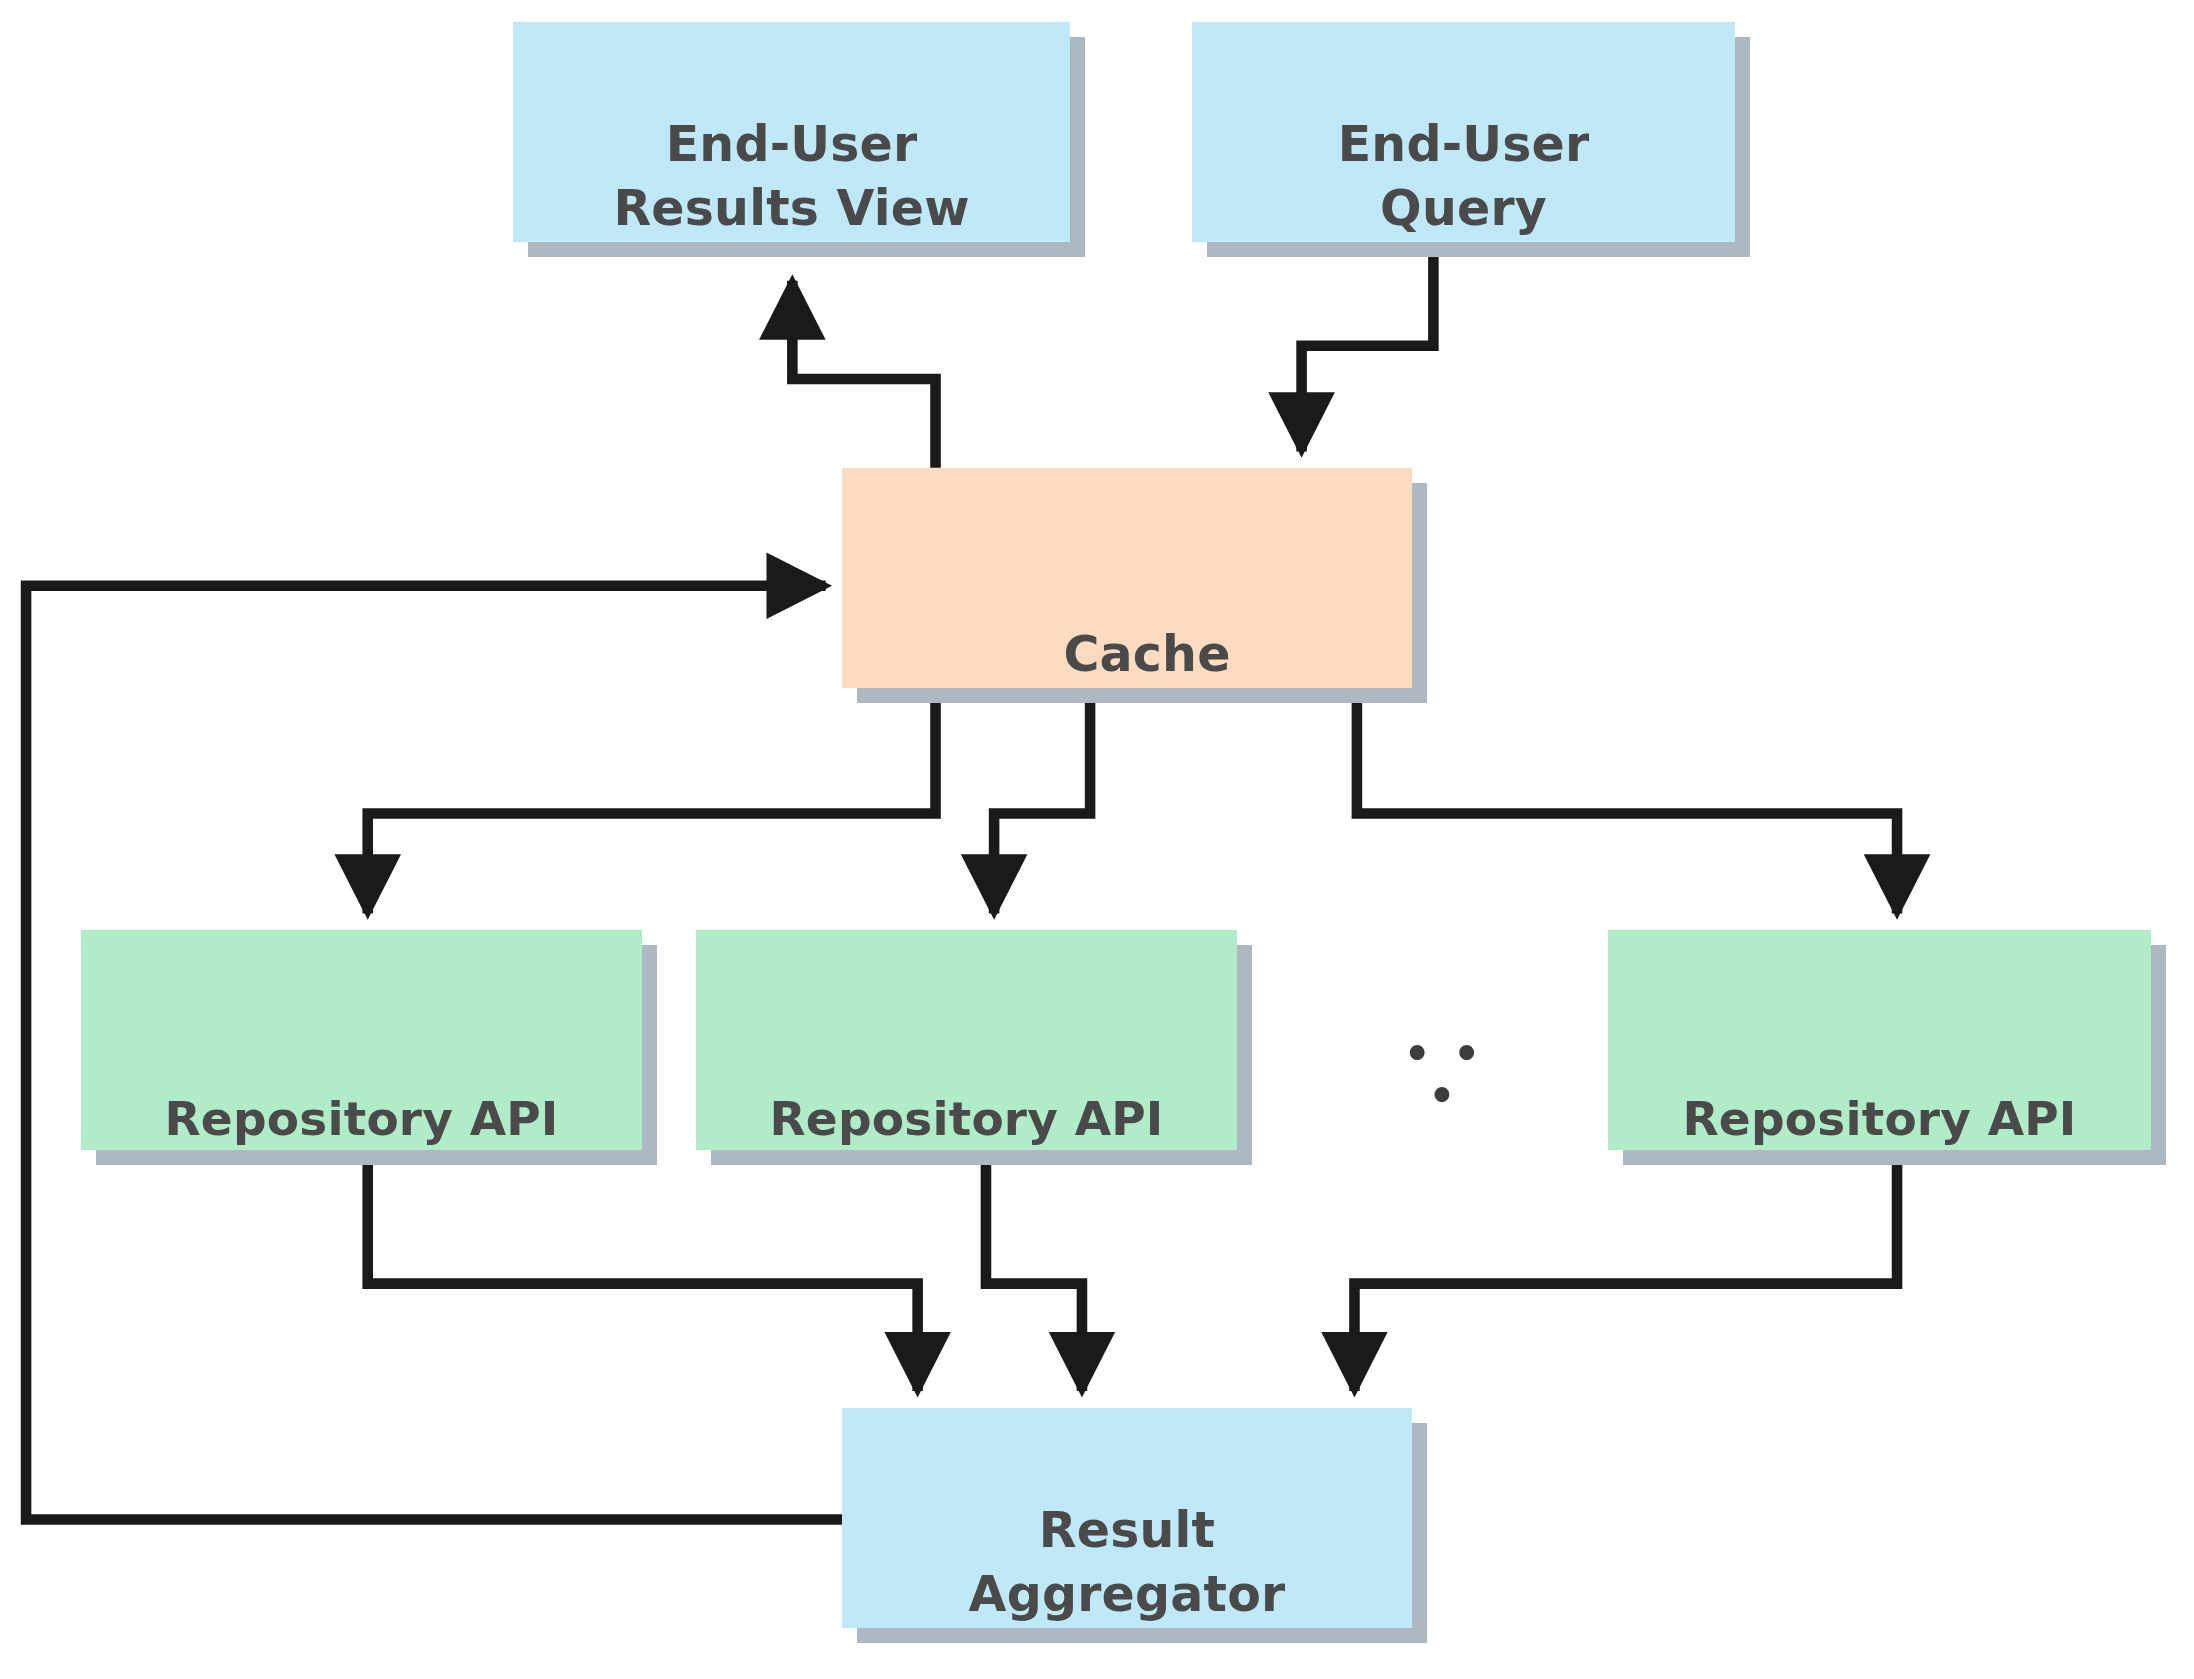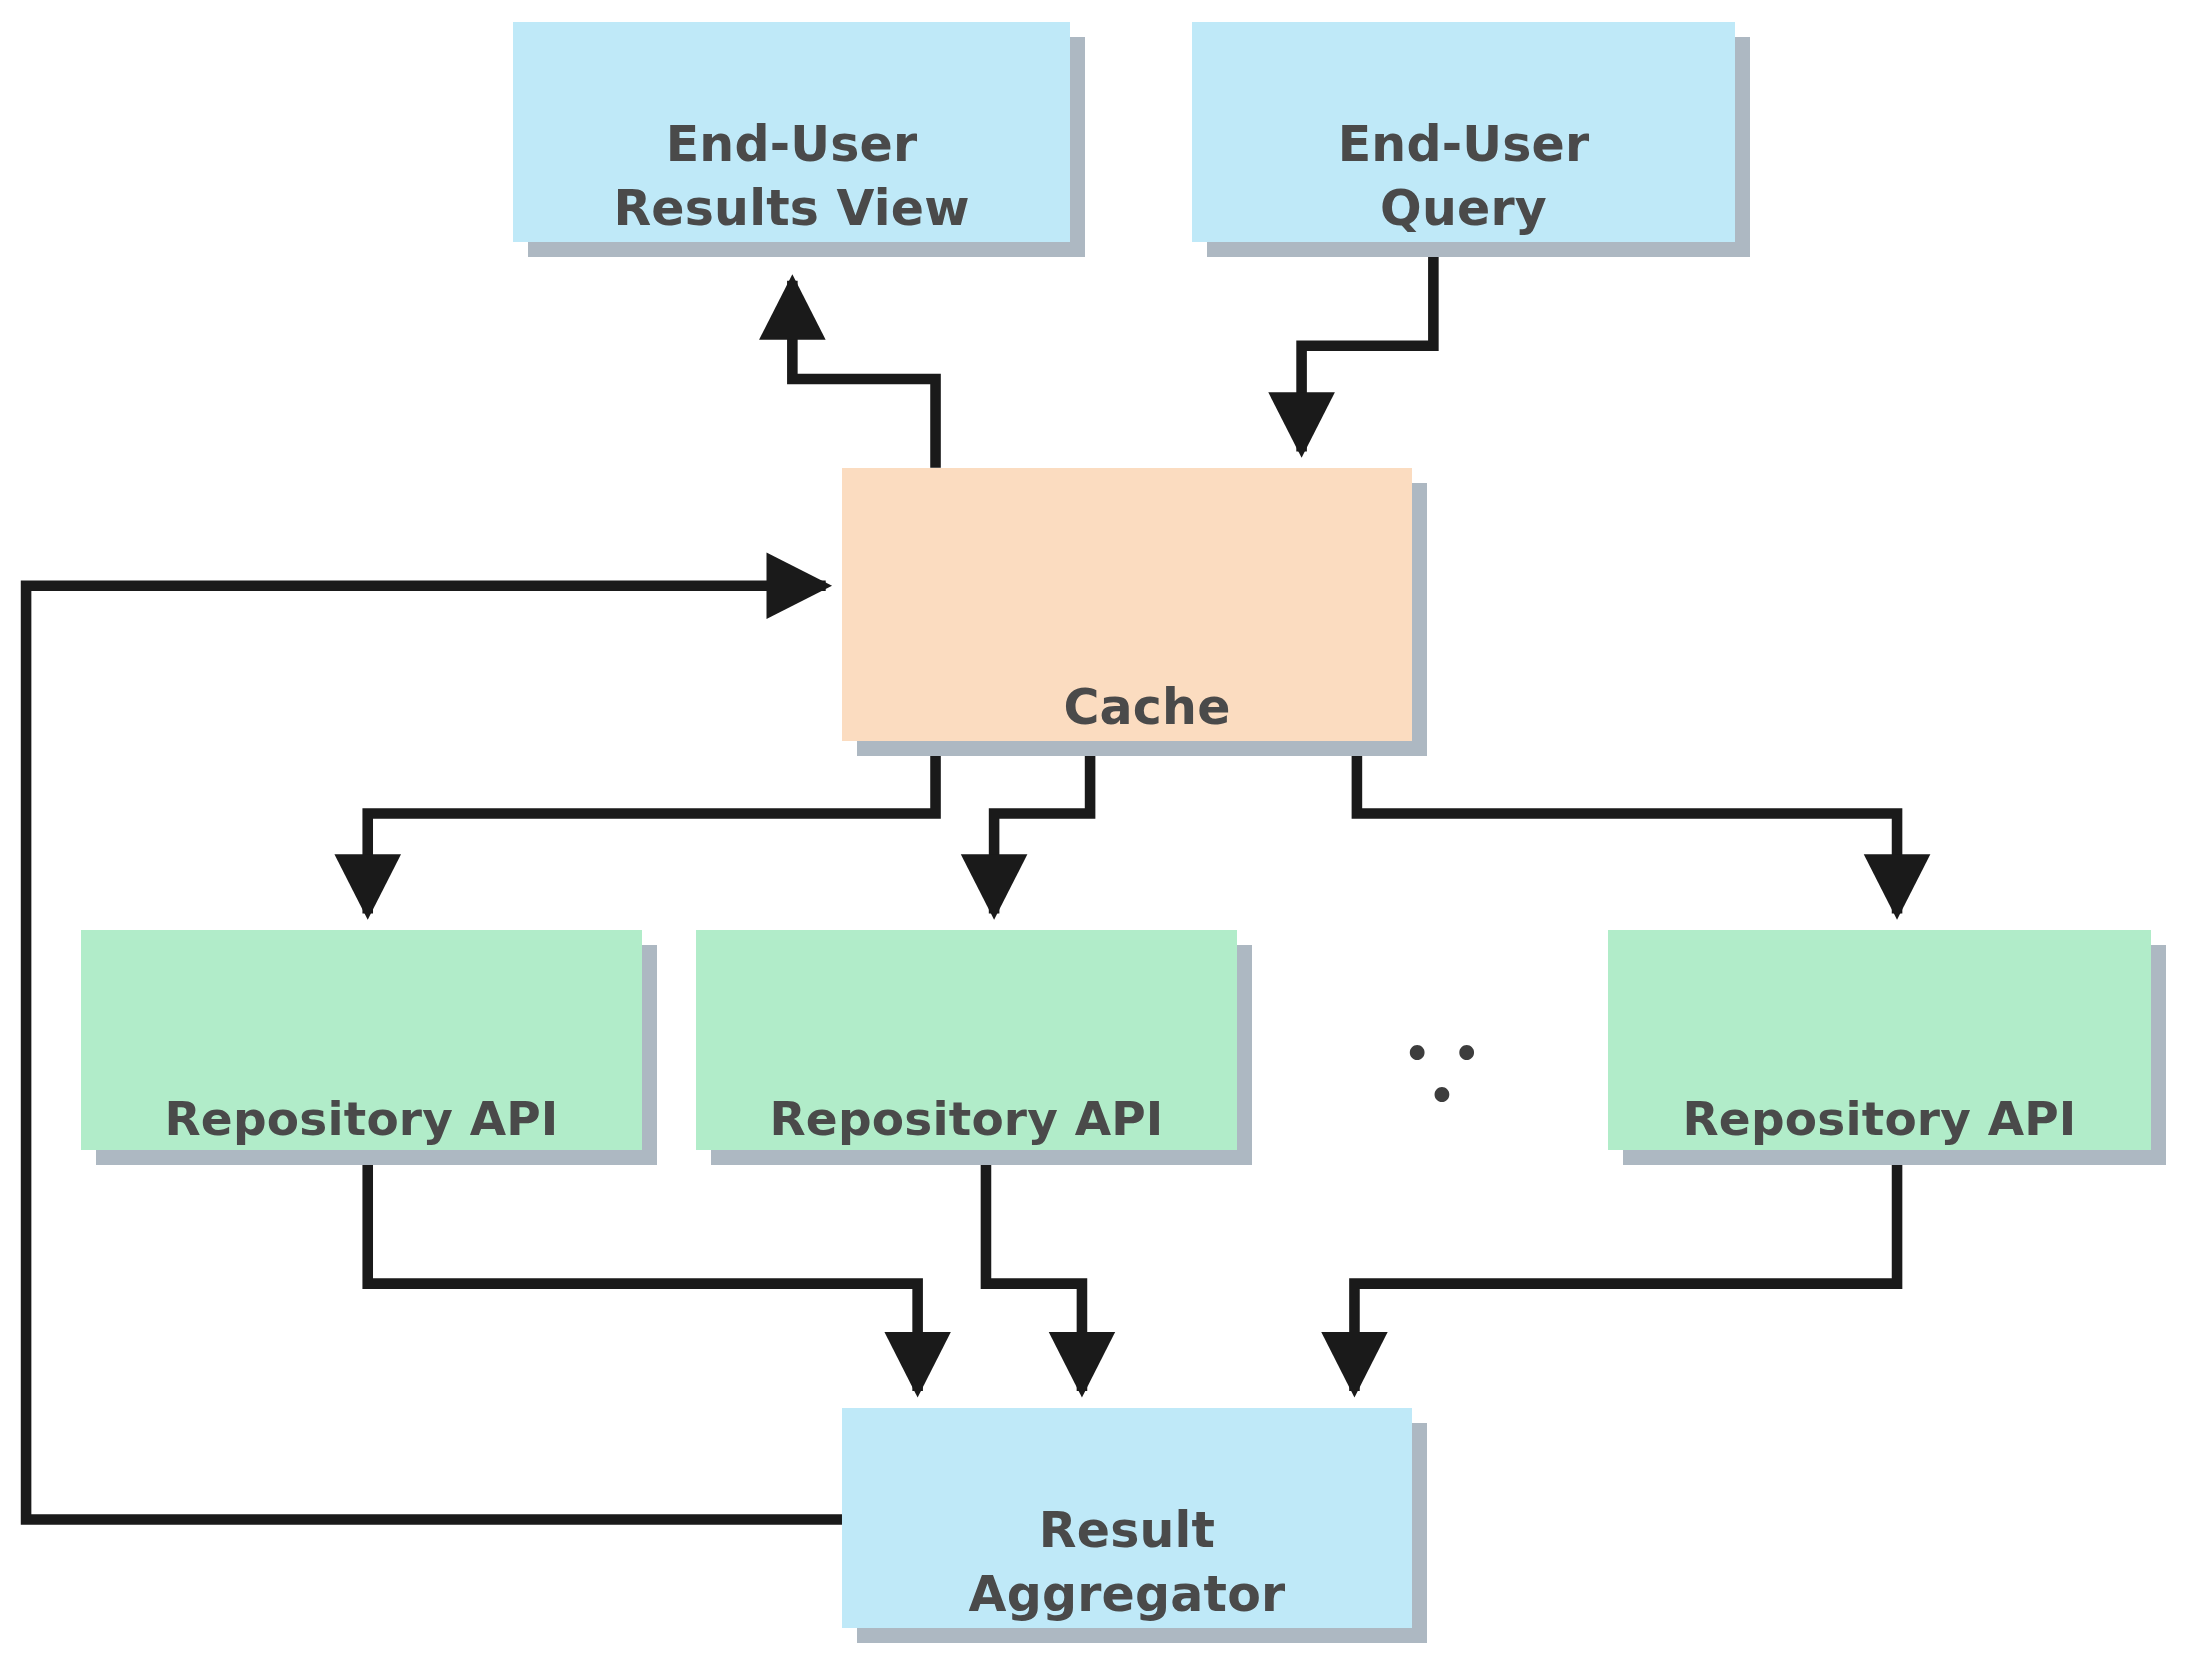--- a/index.html
+++ b/index.html
@@ -112,21 +112,21 @@
 Results View</span>
   </div>
 
   <div class="node node-blue" style="left:1192px; top:22px; width:543px; height:220px; font-size:49px;">
     <span class="shadow"></span>
     <span class="face"></span>
     <span class="label">End-User
 Query</span>
   </div>
 
-  <div class="node node-orange" style="left:842px; top:468px; width:570px; height:273px; font-size:49px;padding-left:40px;">
+  <div class="node node-orange" style="left:842px; top:468px; width:570px; height:220px; font-size:49px;padding-left:40px;">
     <span class="shadow"></span>
     <span class="face"></span>
     <span class="label">Cache</span>
   </div>
 
   <div class="node node-green" style="left:81px; top:930px; width:561px; height:220px; font-size:47px;">
     <span class="shadow"></span>
     <span class="face"></span>
     <span class="label">Repository API</span>
   </div>

